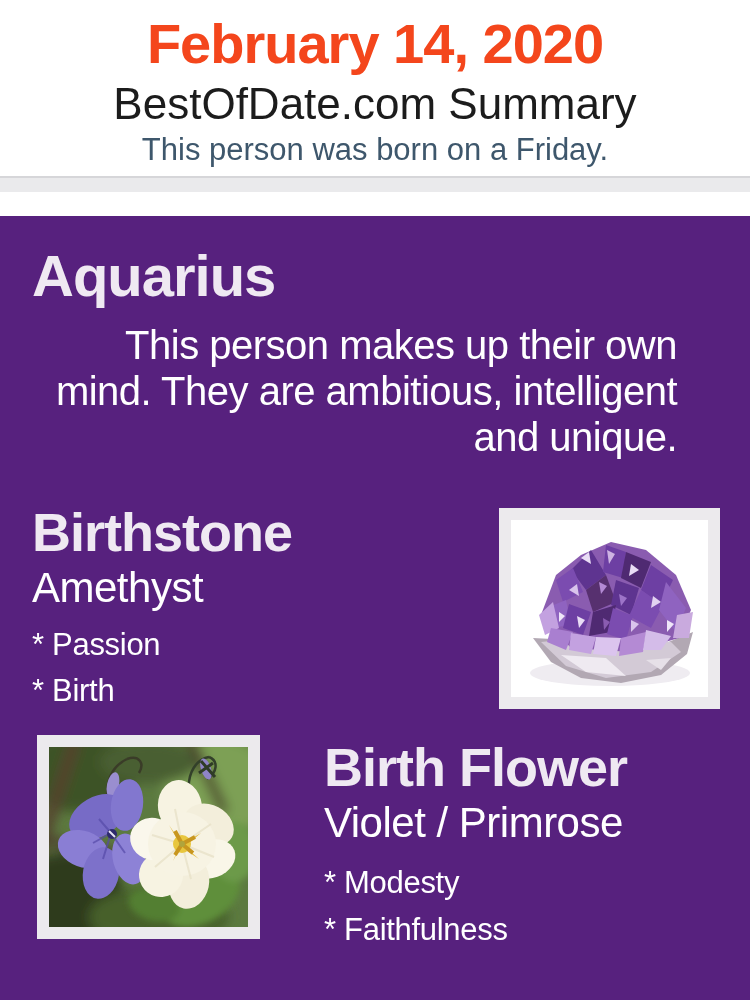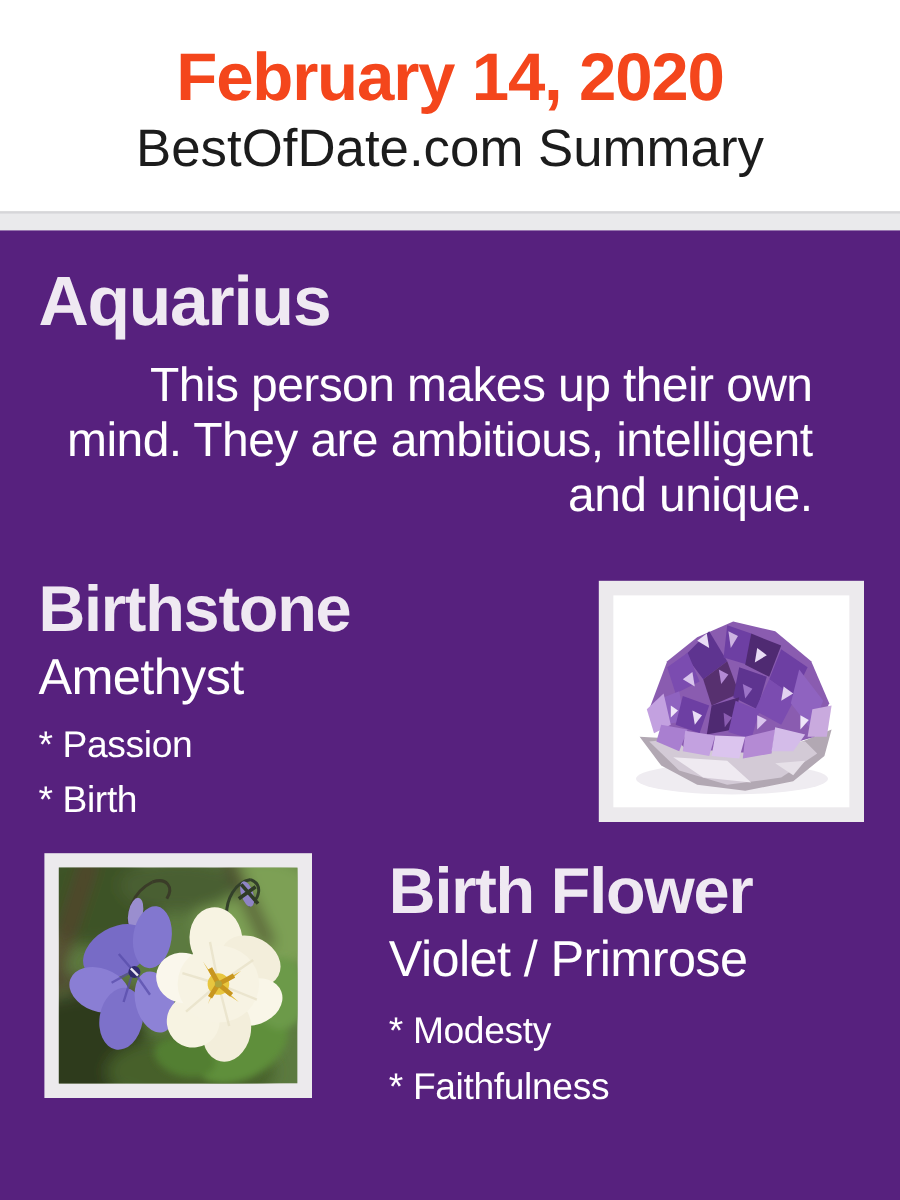--- a/index.html
+++ b/index.html
@@ -35,20 +35,21 @@
   .divider{
     height:14px;background:var(--divider-gray,#EAEAEC);
     border-top:2px solid #D6D6D9;flex:none;
   }
 
   
   .main{
     flex:1;background:var(--purple-bg,#57217E);
     box-sizing:border-box;padding:28px 28px 0 32px;
     color:#ffffff;
+    margin-top:24px;
   }
   .zodiac-name{
     font-size:58px;font-weight:700;line-height:1.1;
     color:var(--heading-offwhite,#EFE9F2);
     margin:0 0 14px 0;letter-spacing:-1px;
   }
   .zodiac-desc{
     font-size:40px;line-height:1.15;color:#ffffff;
     margin:0;max-width:645px;letter-spacing:-0.5px;text-align:right;
   }
@@ -88,20 +89,21 @@
   .photo-card svg{display:block;}
 </style>
 </head>
 <body>
 
 <div class="page">
 
   <header class="header">
     <h1 class="date-title">February 14, 2020</h1>
     <div class="subtitle">BestOfDate.com Summary</div>
+    <div class="friday-note">This person was born on a Friday.</div>
   </header>
 
   <div class="divider"></div>
 
   <main class="main">
 
     <h2 class="zodiac-name">Aquarius</h2>
     <p class="zodiac-desc">This person makes up their own mind. They are ambitious, intelligent and unique.</p>
 
     <section class="row birthstone-row">

